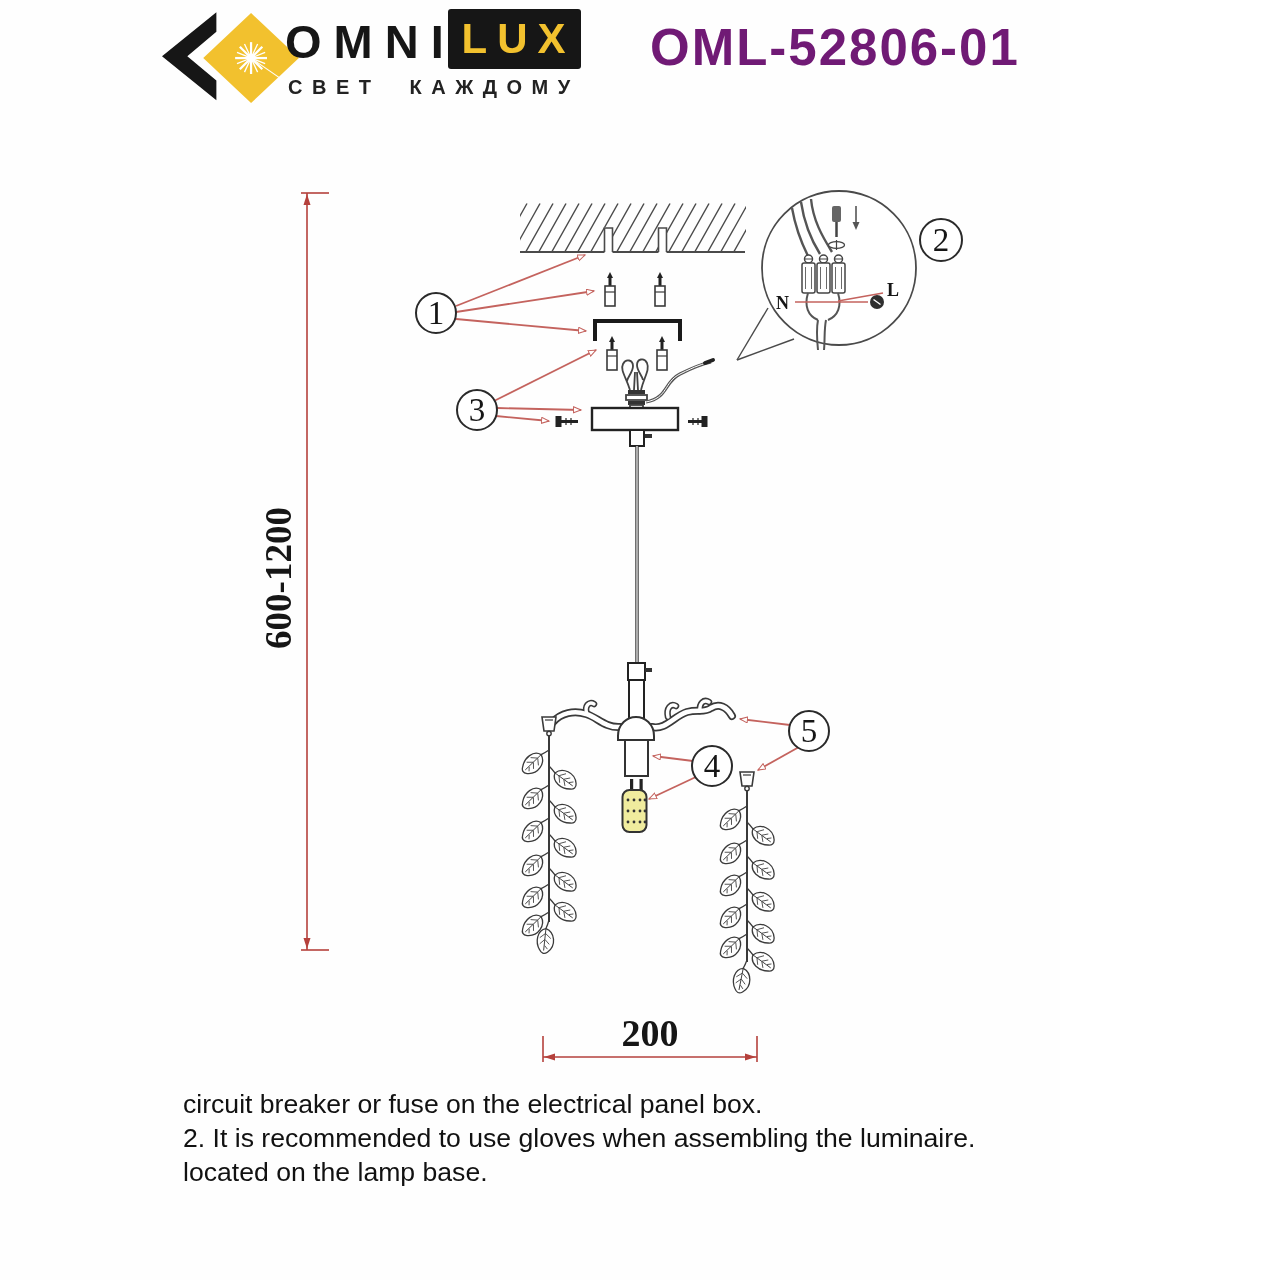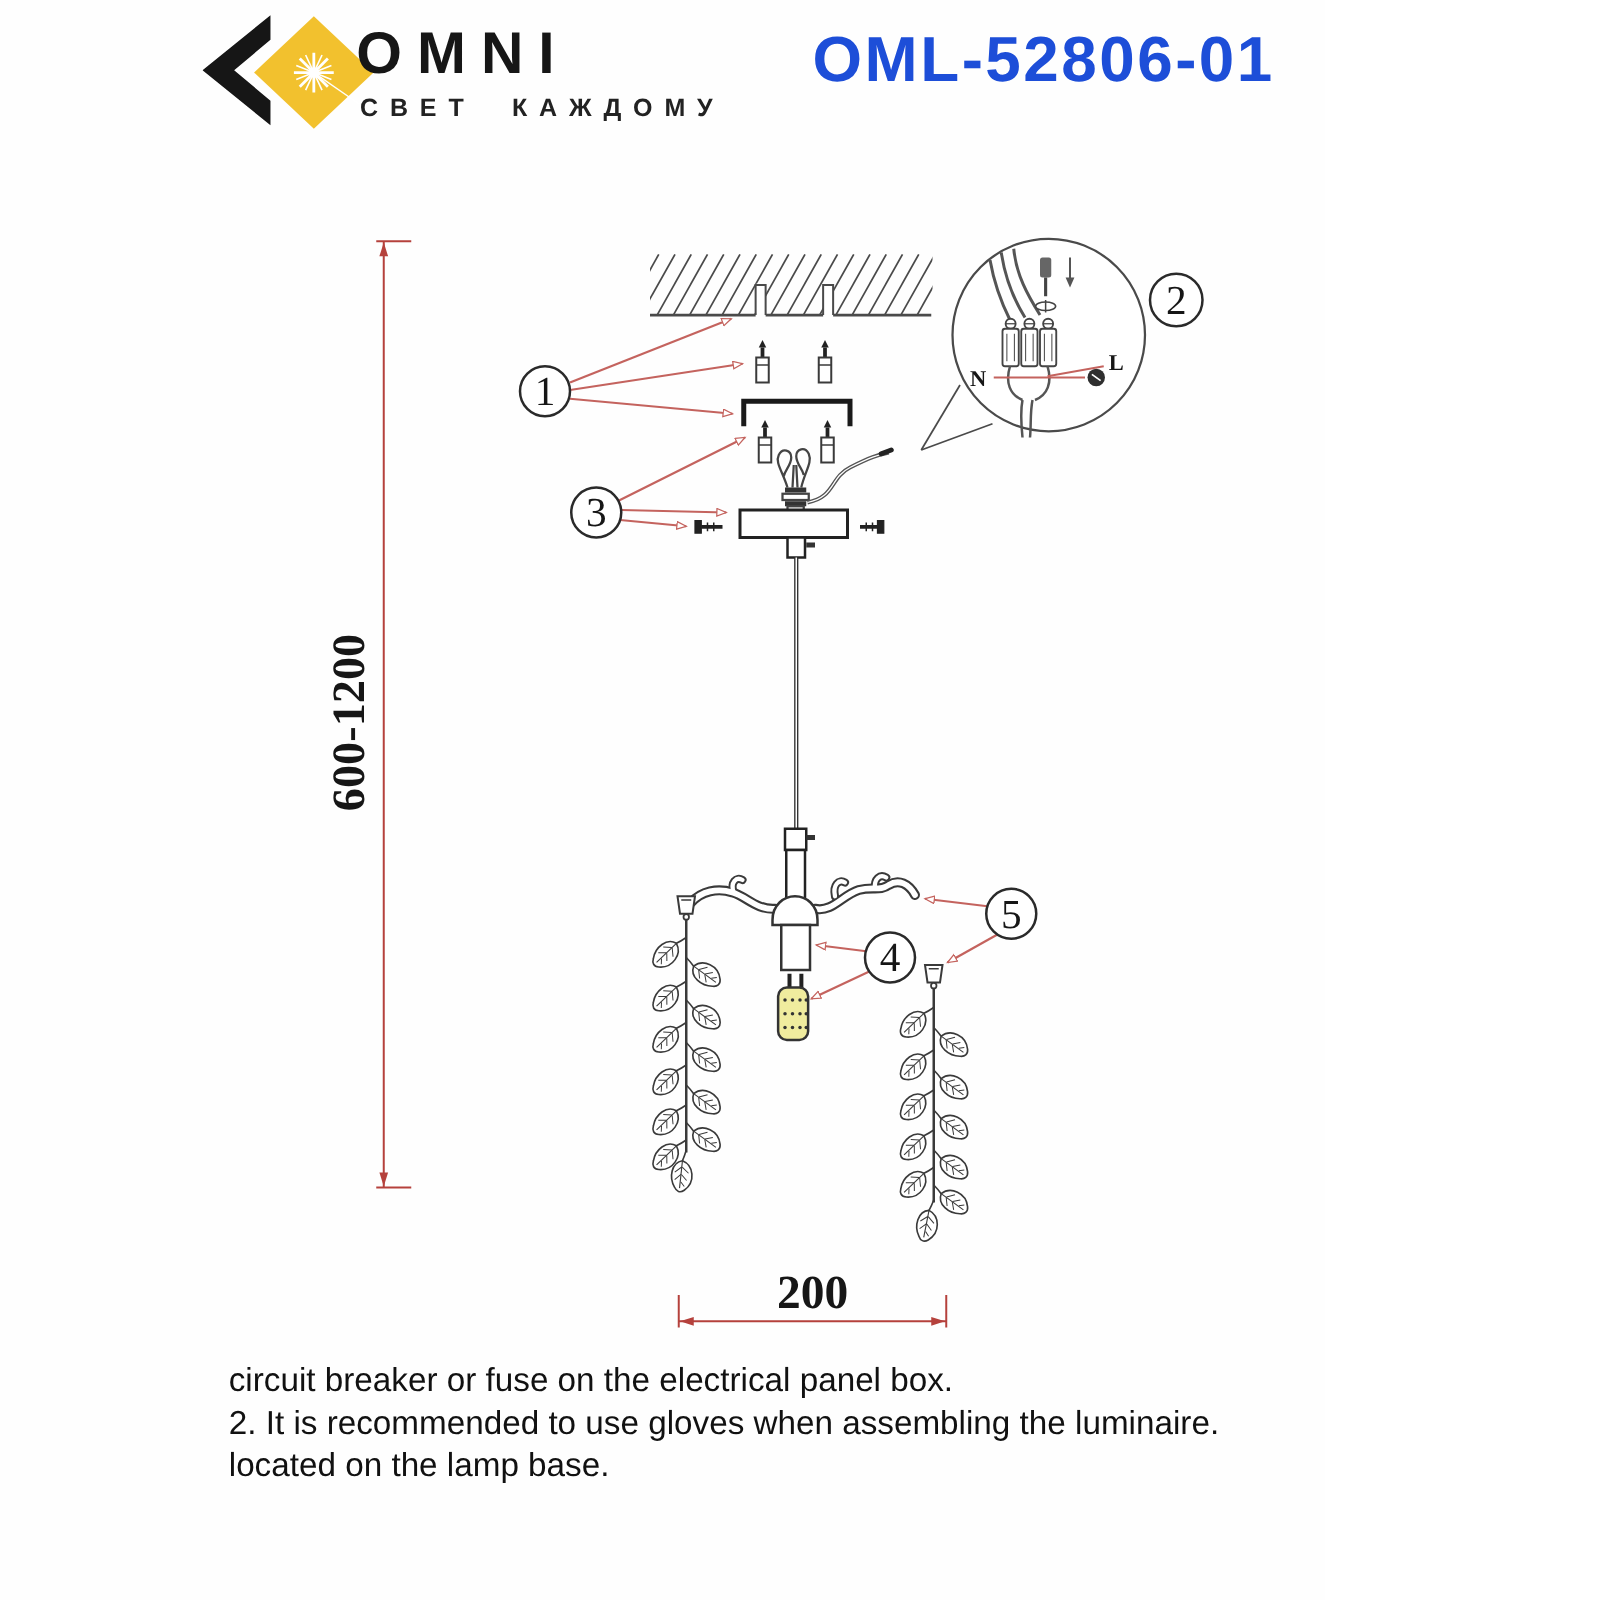--- a/index.html
+++ b/index.html
@@ -8,21 +8,21 @@
   
   .logo-mark{position:absolute;left:162px;top:10px;}
   .brand-omni{position:absolute;left:285px;top:14px;font-size:47px;font-weight:700;
               letter-spacing:12px;color:#161616;}
   .lux-box{position:absolute;left:448px;top:9px;width:133px;height:60px;background:#161616;
            display:flex;align-items:center;justify-content:center;border-radius:3px;}
   .lux-box span{color:#f2c12e;font-size:42px;font-weight:700;letter-spacing:10px;padding-left:8px;}
   .brand-tagline{position:absolute;left:288px;top:76px;font-size:20px;font-weight:600;
                  letter-spacing:9.5px;word-spacing:14px;color:#222;}
   .model-number{position:absolute;left:650px;top:18px;font-size:51px;font-weight:700;
-                letter-spacing:2px;color:#1d4ed8;}
+                letter-spacing:2px;color:#701a75;}
   
   #diagram{position:absolute;left:0;top:0;}
   .co-num{font:400 33px "Liberation Serif",serif;fill:#161616;stroke:none;}
   .dim-text{font:700 37px "Liberation Serif",serif;fill:#161616;stroke:none;}
   .dim-text2{font:700 38px "Liberation Serif",serif;fill:#161616;stroke:none;}
   .wire-label{font:700 18px "Liberation Serif",serif;fill:#161616;stroke:none;}
   
   .instructions{position:absolute;left:183px;top:1087px;width:930px;color:#111;
                 font-size:26.6px;line-height:34px;}
   .instructions .line{text-align:left;white-space:nowrap;}
@@ -43,20 +43,23 @@
       <line x1="83" y1="61" x2="107" y2="37"></line>
       <line x1="88" y1="34" x2="102" y2="64" stroke-width="1.4"></line>
       <line x1="88" y1="64" x2="102" y2="34" stroke-width="1.4"></line>
       <line x1="80" y1="43" x2="110" y2="55" stroke-width="1.4"></line>
       <line x1="80" y1="55" x2="110" y2="43" stroke-width="1.4"></line>
       <line x1="95" y1="49" x2="134" y2="76" stroke-width="1.2"></line>
       <circle cx="95" cy="49" r="4.5" fill="#ffffff" stroke="none"></circle>
     </g>
   </svg>
   <div class="brand-omni">OMNI</div>
+  <div class="lux-box">
+    <span>LUX</span>
+  </div>
   <div class="brand-tagline">СВЕТ КАЖДОМУ</div>
   <div class="model-number">OML-52806-01</div>
 
   <svg id="diagram" width="1280" height="1080" viewBox="0 0 1280 1080">
     <defs>
       <clipPath id="ceilclip">
           <rect x="520" y="202" width="226" height="50"></rect>
         </clipPath>
       <marker id="ra" markerWidth="11" markerHeight="9" refX="8" refY="3.5" orient="auto" markerUnits="userSpaceOnUse">
         <path d="M0.5,0.5 L8,3.5 L0.5,6.5 Z" fill="#ffffff" stroke="#c4635e" stroke-width="1"></path>

